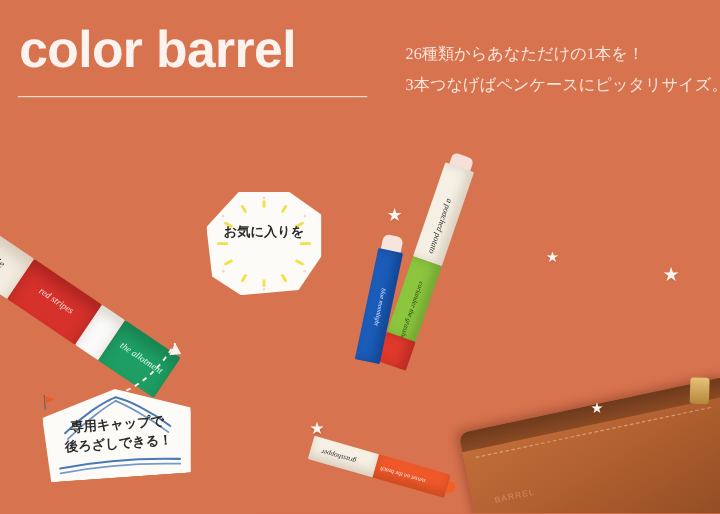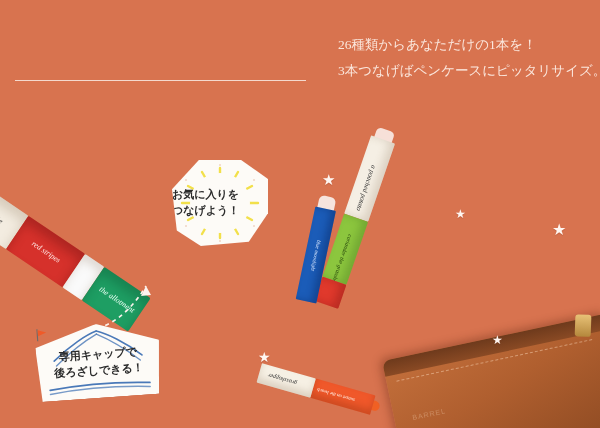--- a/index.html
+++ b/index.html
@@ -64,20 +64,21 @@
     background:#fdfbf7;
     box-shadow:2px 3px 5px rgba(120,45,25,.30);
     clip-path:polygon(
       28% 0%, 72% 0%, 100% 22%, 100% 62%,
       80% 95%, 30% 100%, 5% 82%, 0% 34%);
     overflow:hidden;
   }
   .badge svg{position:absolute;left:0;top:0;}
   .badge-text{
     position:absolute;left:0;top:26px;width:100%;
+    text-align:center;
     font-size:11px;font-weight:bold;
     line-height:16px;
     color:#2b2b2b;
     z-index:3;
   }
 
   
   .house{
     position:absolute;left:36px;top:316px;
     width:124px;height:82px;
@@ -182,20 +183,21 @@
   }
 
   
   .pointer{position:absolute;left:84px;top:272px;}
 </style>
 </head>
 <body>
 
 <div class="stage">
 
+  <div class="title">color barrel</div>
   <div class="rule"></div>
 
   <div class="copy">
     <div>26種類からあなただけの1本を！</div>
     <div>3本つなげばペンケースにピッタリサイズ。</div>
   </div>
 
   <div class="marker m1">
 
     <div class="seg s-cream">
@@ -259,21 +261,20 @@
         <circle cx="14" cy="20" r="1.1"></circle>
           <circle cx="82" cy="20" r="1.1"></circle>
         <circle cx="14" cy="66" r="1.1"></circle>
           <circle cx="82" cy="66" r="1.1"></circle>
         <circle cx="48" cy="5" r="1.1"></circle>
           <circle cx="48" cy="81" r="1.1"></circle>
       </g>
     </svg>
     <div class="badge-text">
       <div>お気に入りを</div>
-      <div>つなげよう！</div>
     </div>
   </div>
 
   <svg class="pointer" width="90" height="62">
     <path d="M6 58 C 22 56, 44 44, 62 14" stroke="#fdf3ee" stroke-width="1.6" fill="none" stroke-dasharray="4 4"></path>
     <path d="M62 14 L 57 24 L 67 23 Z" fill="#fdf3ee"></path>
   </svg>
 
   <div class="house">
     <div class="house-shape"></div>

